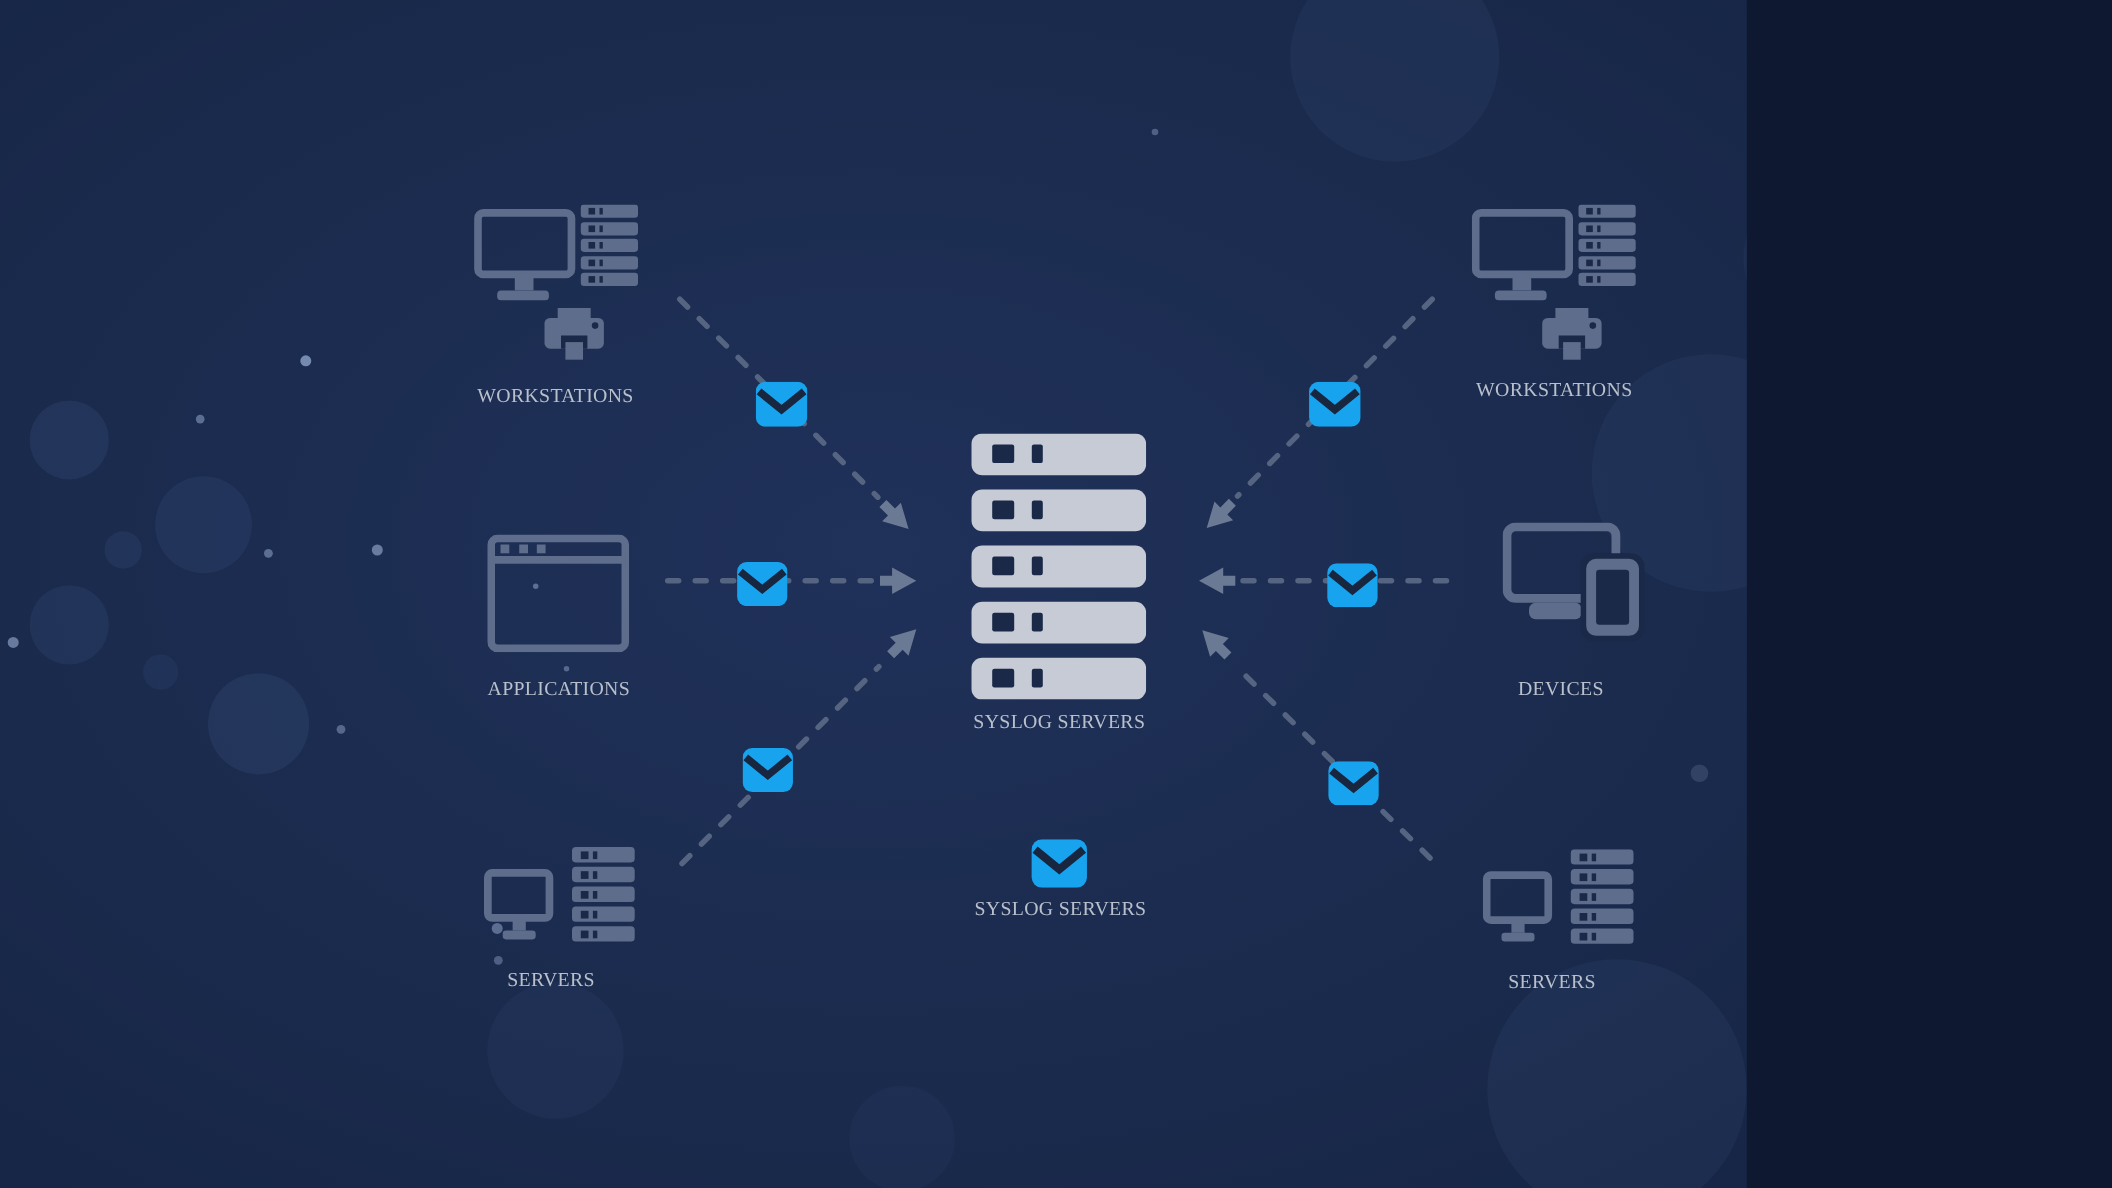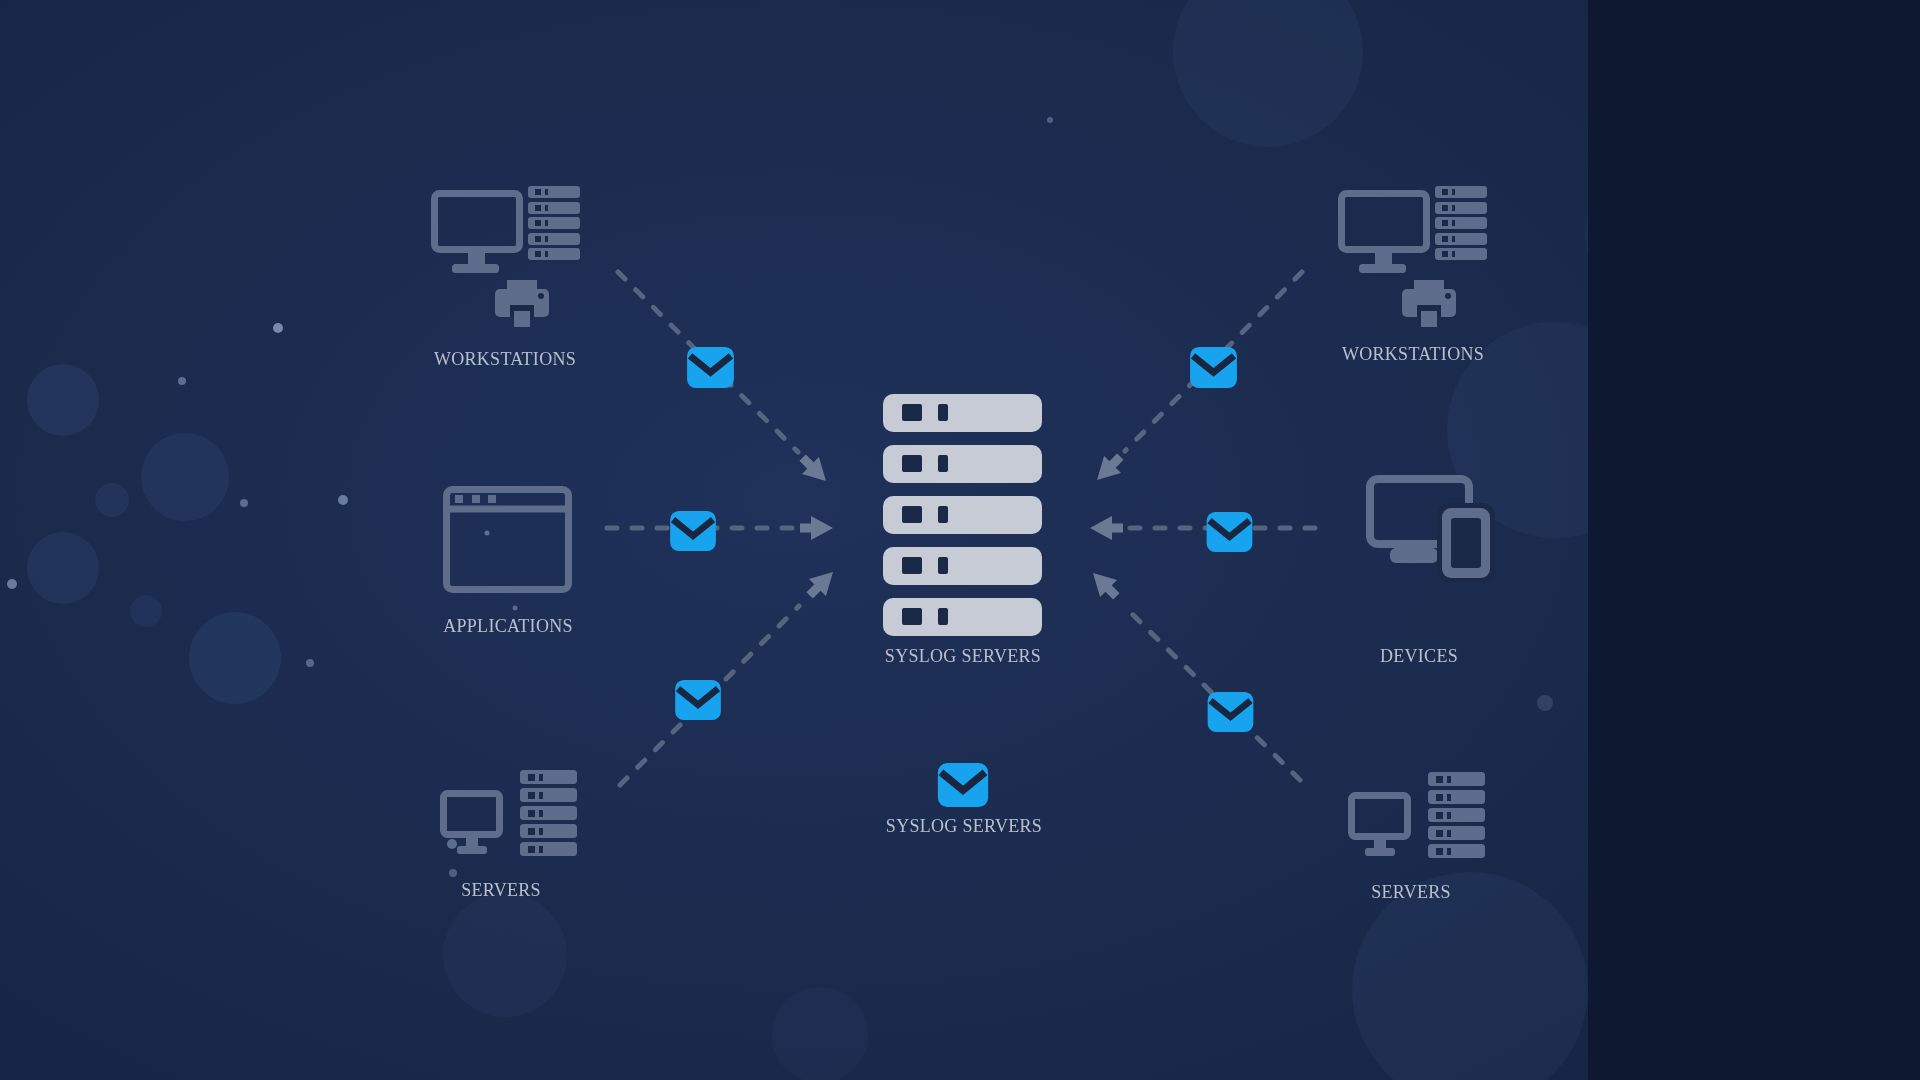--- a/index.html
+++ b/index.html
@@ -215,21 +215,21 @@
 
   <div class="node" style="left:1366px;top:475px">
     <svg width="130" height="110" viewBox="0 0 130 110">
       <rect class="igs" x="4" y="4" width="99" height="65" rx="8" stroke-width="8"></rect>
       <rect class="ig" x="24" y="73" width="48" height="15" rx="6"></rect>
       <rect class="bgf" x="71" y="28" width="58" height="80" rx="12"></rect>
       <rect class="ig" x="76" y="33" width="48" height="70" rx="9"></rect>
       <rect class="bgf" x="85" y="43" width="30" height="50" rx="3"></rect>
     </svg>
   </div>
-  <div class="node-label" style="left:1259px;top:646px">DEVICES</div>
+  <div class="node-label" style="left:1259px;top:616px">DEVICES</div>
 
   <div class="node" style="left:1348px;top:772px">
     <svg width="140" height="92" viewBox="0 0 140 92">
       <rect class="igs" x="3.5" y="23.5" width="56" height="41" rx="4" stroke-width="7"></rect>
       <rect class="ig" x="26" y="64" width="12" height="12"></rect>
       <rect class="ig" x="17" y="76" width="30" height="8" rx="3"></rect>
       <g>
         <rect class="ig" x="80" y="0" width="57" height="14" rx="3.5"></rect>
         <rect class="ig" x="80" y="18" width="57" height="14" rx="3.5"></rect>
         <rect class="ig" x="80" y="36" width="57" height="14" rx="3.5"></rect>

